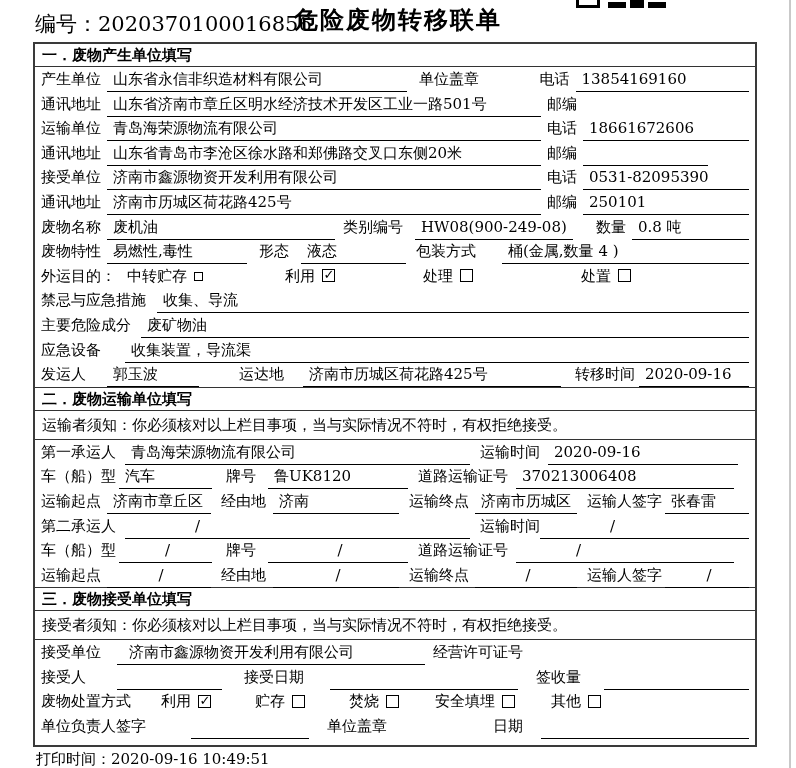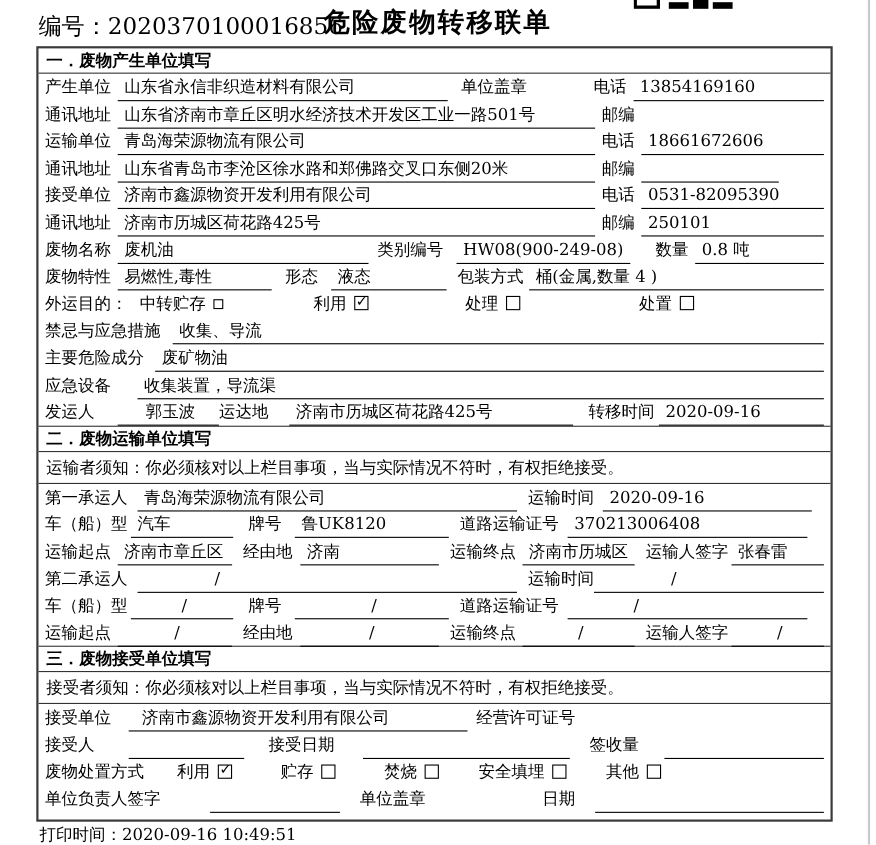--- a/index.html
+++ b/index.html
@@ -119,21 +119,21 @@
       <span class="L" style="width:36px;margin-left:23px">数量</span>
       <span class="U grow">0.8 吨</span>
     </div>
 
     <div class="r">
       <span class="L" style="width:66px">废物特性</span>
       <span class="U" style="width:140px">易燃性,毒性</span>
       <span class="L" style="width:34px;margin-left:12px">形态</span>
       <span class="U" style="width:105px;margin-left:8px">液态</span>
       <span class="L" style="width:64px;margin-left:10px">包装方式</span>
-      <span class="U grow" style="margin-left:1px">桶(金属,数量 4 )</span>
+      <span class="U grow" style="margin-left:22px">桶(金属,数量 4 )</span>
     </div>
 
     <div class="r">
       <span class="L" style="width:86px">外运目的：</span>
       <span class="L">中转贮存</span>
       <span class="cb small"></span>
       <span class="L" style="margin-left:82px">利用</span>
       <span class="cb checked"></span>
       <span class="L" style="margin-left:88px">处理</span>
       <span class="cb"></span>
@@ -151,22 +151,22 @@
       <span class="U grow">废矿物油</span>
     </div>
 
     <div class="r">
       <span class="L" style="width:84px">应急设备</span>
       <span class="U grow">收集装置，导流渠</span>
     </div>
 
     <div class="r">
       <span class="L" style="width:66px">发运人</span>
-      <span class="U" style="width:92px;text-align:center">郭玉波</span>
-      <span class="L" style="width:52px;">运达地</span>
+      <span class="U" style="width:92px;text-align:left">郭玉波</span>
+      <span class="L" style="width:52px;margin-left:40px">运达地</span>
       <span class="U" style="width:258px;margin-left:12px">济南市历城区荷花路425号</span>
       <span class="L" style="width:64px;margin-left:14px">转移时间</span>
       <span class="U grow">2020-09-16</span>
     </div>
   </div>
 
   <div class="sec2">
     <div class="sh">二．废物运输单位填写</div>
     <div class="notice">运输者须知：你必须核对以上栏目事项，当与实际情况不符时，有权拒绝接受。</div>
 

